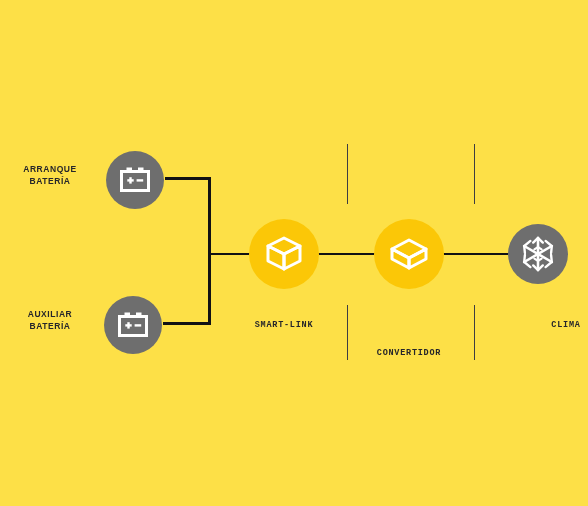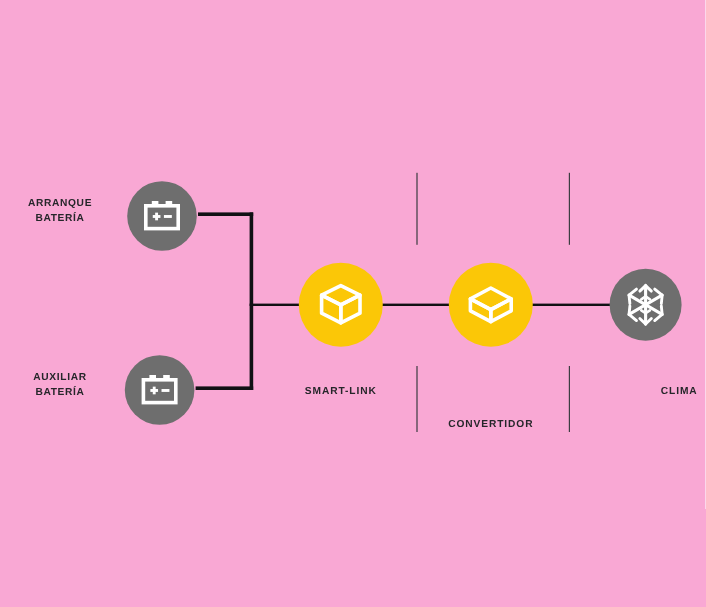--- a/index.html
+++ b/index.html
@@ -9,21 +9,21 @@
     background: #ffffff;
   }
   body {
     font-family: "Liberation Sans", sans-serif;
     -webkit-font-smoothing: antialiased;
   }
   #stage {
     position: relative;
     width: 588px;
     height: 506px;
-    background: #f9a8d4;
+    background: #fde047;
     overflow: hidden;
   }
   
   .node {
     position: absolute;
     border-radius: 50%;
     display: flex;
     align-items: center;
     justify-content: center;
     box-sizing: border-box;
@@ -42,20 +42,21 @@
     white-space: pre-line;
   }
   .bottom-label {
     position: absolute;
     text-align: center;
     font-size: 8.5px;
     font-weight: bold;
     letter-spacing: 0.75px;
     color: #26262a;
     white-space: nowrap;
+    font-family: Liberation Mono, monospace;
   }
   
   .wire {
     position: absolute;
     background: #111114;
   }
   .divider {
     position: absolute;
     background: #3d3d42;
     width: 1px;

